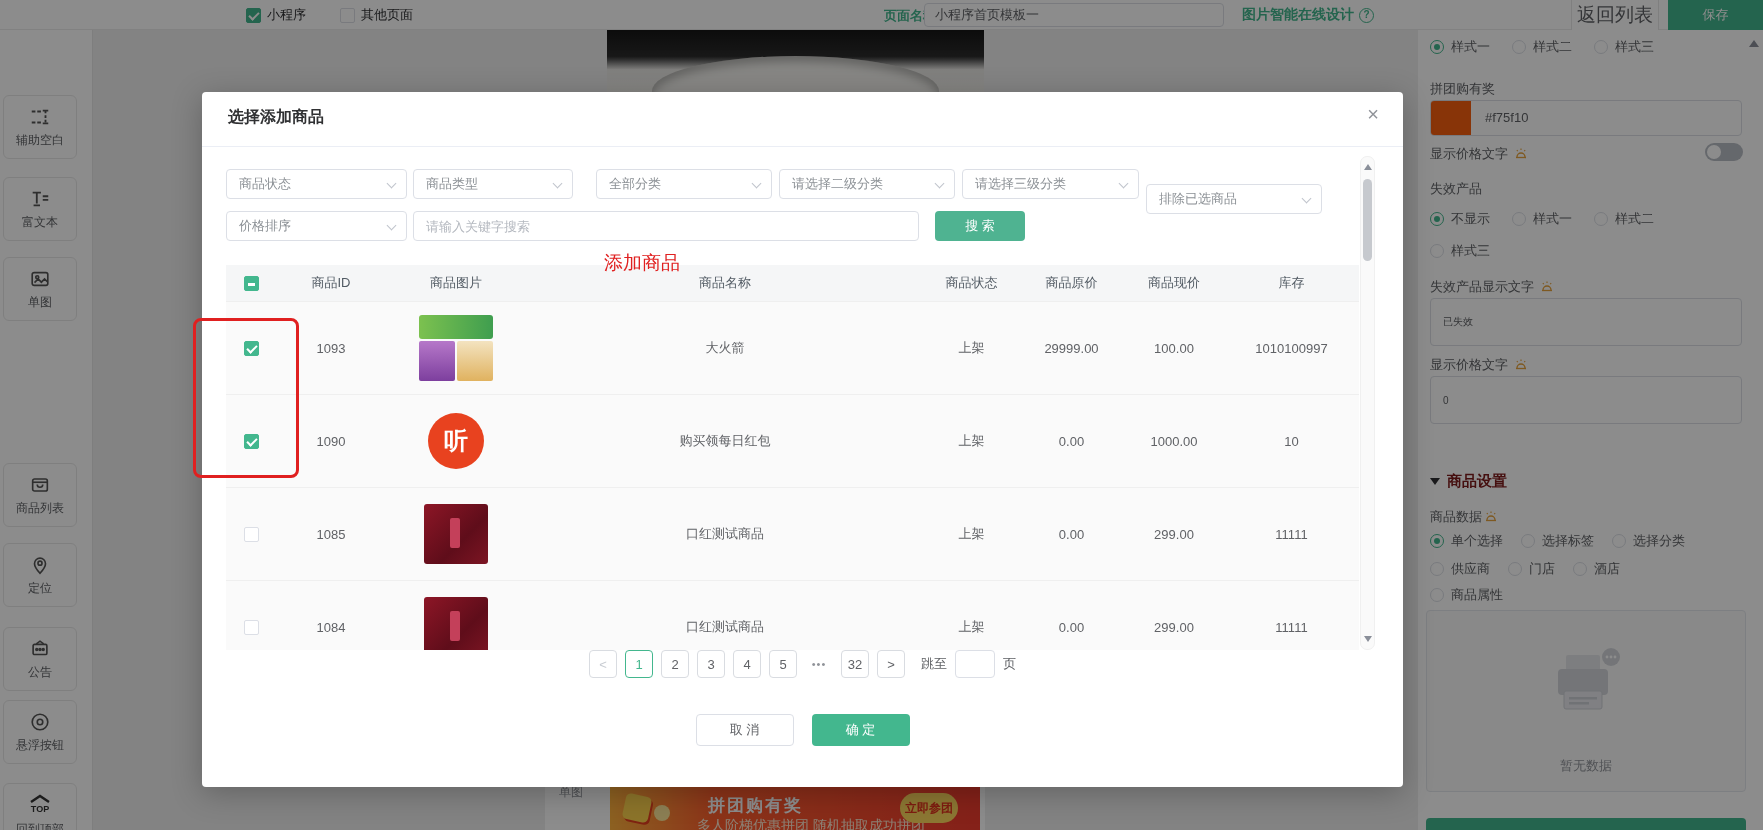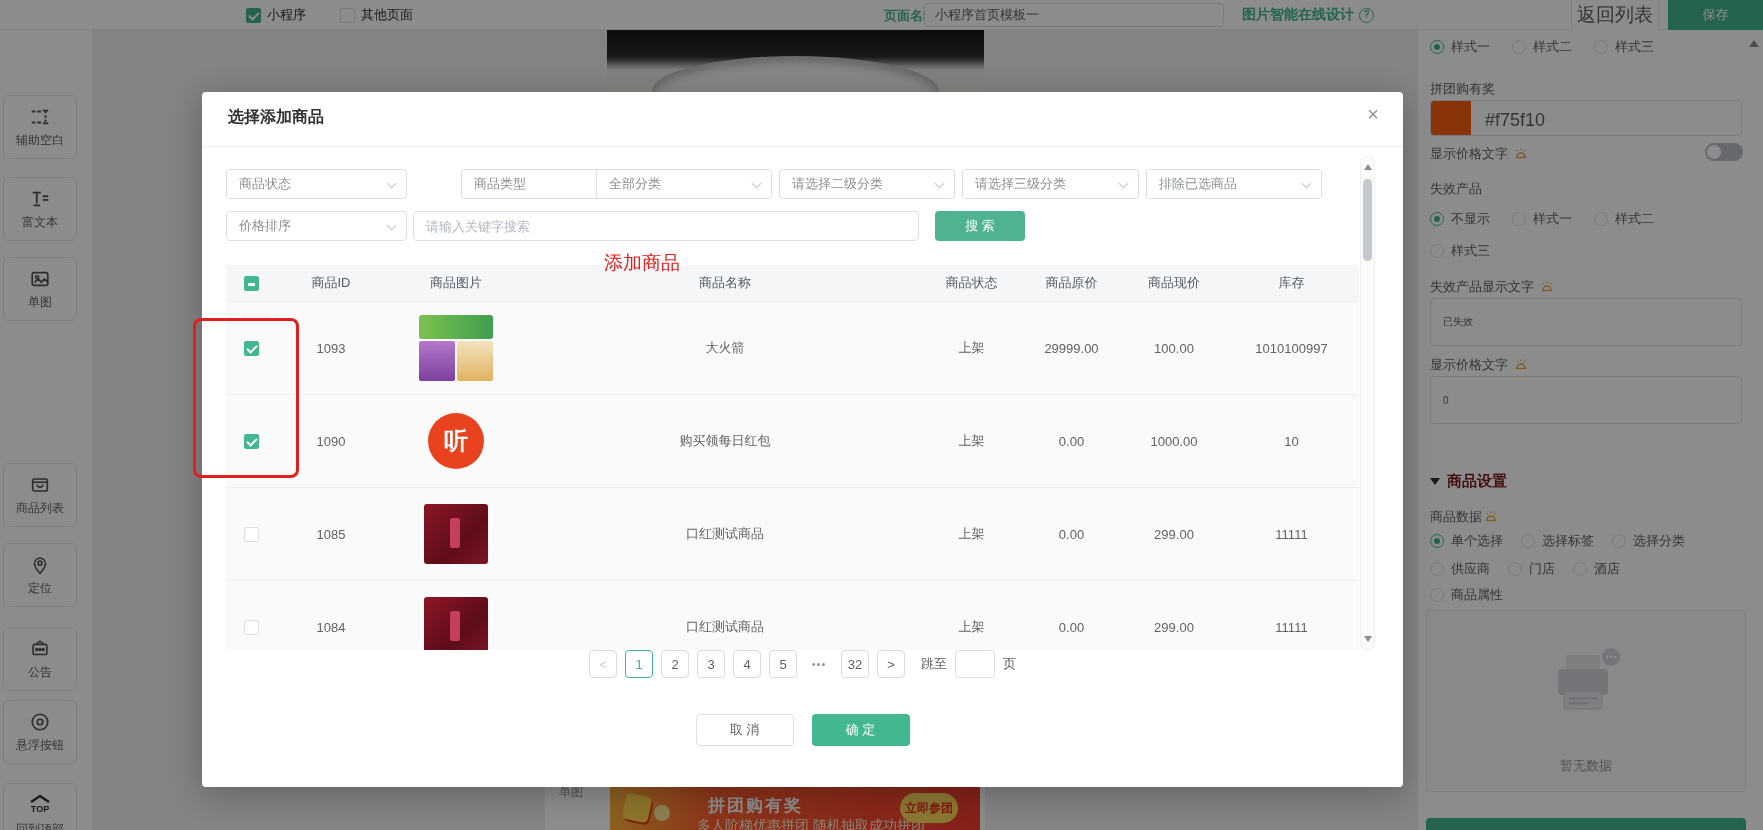--- a/index.html
+++ b/index.html
@@ -44,21 +44,21 @@
   .panel { position:absolute; left:1418px; top:30px; width:345px; height:800px; background:#fff; z-index:1; }
   .p-abs { position:absolute; left:12px; }
   .p-label { font-size:13px; color:#606266; display:flex; align-items:center; gap:6px; }
   .radio-row { display:flex; align-items:center; gap:22px; }
   .radio-opt { display:flex; align-items:center; gap:7px; font-size:13px; color:#606266; cursor:pointer; }
   .radio { width:14px; height:14px; border:1px solid #dcdfe6; border-radius:50%; background:#fff; position:relative; flex:none; }
   .radio.on { border-color:#43b78e; }
   .radio.on::after { content:""; position:absolute; left:3px; top:3px; width:6px; height:6px; border-radius:50%; background:#43b78e; }
   .color-box { position:absolute; left:12px; width:312px; height:36px; border:1px solid #dcdfe6; border-radius:4px; background:#fff; }
   .color-swatch { position:absolute; left:0; top:0; width:40px; height:34px; border-radius:3px 0 0 3px; background:#f75f10; cursor:pointer; }
-  .color-text { position:absolute; left:54px; top:9px; font-size:18px; color:#606266; }
+  .color-text { position:absolute; left:54px; top:9px; font-size:13px; color:#606266; }
   .switch { position:absolute; right:20px; width:38px; height:18px; border-radius:9px; background:#b9bdc5; cursor:pointer; }
   .switch::after { content:""; position:absolute; left:2px; top:2px; width:14px; height:14px; border-radius:50%; background:#fff; }
   .p-input { position:absolute; left:12px; width:312px; height:48px; border:1px solid #dcdfe6; border-radius:4px; font-size:10px; color:#606266; padding:0 12px; outline:none; background:#fff; font-family:inherit; }
   .p-section { font-size:15px; font-weight:bold; color:#7f1d1d; display:flex; align-items:center; gap:7px; cursor:pointer; }
   .tri-down { width:0; height:0; border-left:5px solid transparent; border-right:5px solid transparent; border-top:7px solid #303133; }
   .empty-box { position:absolute; left:8px; width:320px; height:182px; background:#fafafa; border:1px solid #e4e7ed; border-radius:4px; }
   .printer { position:absolute; left:50%; top:36px; transform:translateX(-50%); }
   .empty-text { position:absolute; left:0; width:100%; bottom:16px; text-align:center; font-size:13px; color:#909399; }
   .p-green-btn { position:absolute; left:8px; width:320px; height:42px; background:#43b78e; border-radius:4px; cursor:pointer; }
   .p-scroll-up { position:absolute; right:4px; top:10px; width:0; height:0; border-left:5px solid transparent; border-right:5px solid transparent; border-bottom:7px solid #8a8f99; }
@@ -384,37 +384,37 @@
 
   <div class="modal">
     <div class="m-title">选择添加商品</div>
     <div class="m-close">×</div>
     <div class="m-divider"></div>
 
     <div class="sel" style="left:24px; top:77px; width:181px;">
         <span>商品状态</span>
         <span class="caret"></span>
       </div>
-    <div class="sel" style="left:211px; top:77px; width:160px;margin-left:48px;">
+    <div class="sel" style="left:211px; top:77px; width:160px;">
         <span>商品类型</span>
         <span class="caret"></span>
       </div>
     <div class="sel" style="left:394px; top:77px; width:176px;">
         <span>全部分类</span>
         <span class="caret"></span>
       </div>
     <div class="sel" style="left:577px; top:77px; width:176px;">
         <span>请选择二级分类</span>
         <span class="caret"></span>
       </div>
     <div class="sel" style="left:760px; top:77px; width:177px;">
         <span>请选择三级分类</span>
         <span class="caret"></span>
       </div>
-    <div class="sel" style="left:944px; top:77px; width:176px;">
+    <div class="sel" style="left:944px; top:92px; width:176px;">
         <span>排除已选商品</span>
         <span class="caret"></span>
       </div>
 
     <div class="sel" style="left:24px; top:119px; width:181px;">
         <span>价格排序</span>
         <span class="caret"></span>
       </div>
     <input class="m-search-input" placeholder="请输入关键字搜索" style="">
     <div class="m-search-btn">搜 索</div>

